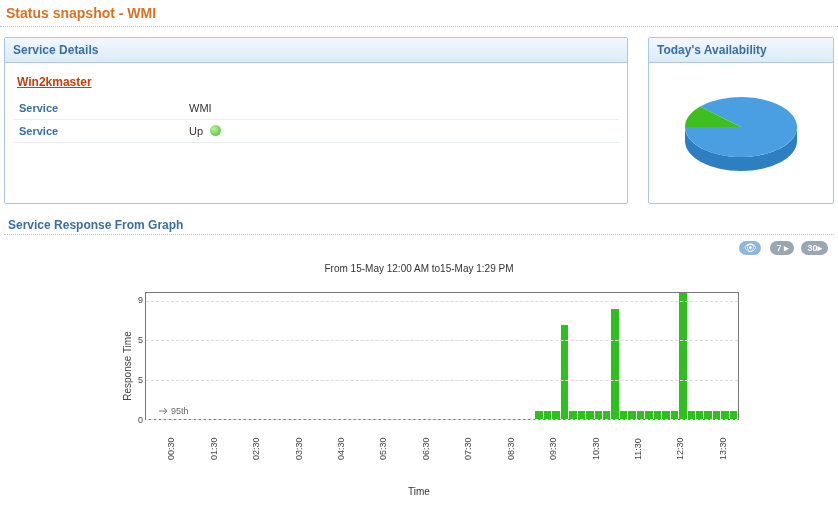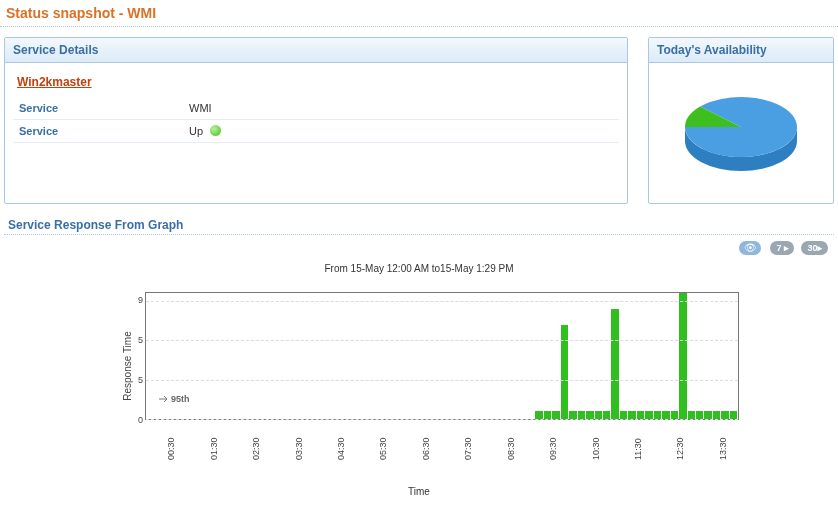--- a/index.html
+++ b/index.html
@@ -191,20 +191,20 @@
       <div class="xtick" style="left: 67.8571%;">09:30</div>
       <div class="xtick" style="left: 75%;">10:30</div>
       <div class="xtick" style="left: 82.1429%;">11:30</div>
       <div class="xtick" style="left: 89.2857%;">12:30</div>
       <div class="xtick" style="left: 96.4286%;">13:30</div>
     </div>
 <div class="ytick" style="top: 134px;">0</div>
     <div class="ytick" style="top: 94px;">5</div>
     <div class="ytick" style="top: 54px;">5</div>
     <div class="ytick" style="top: 14px;">9</div>
-    <div class="ann" style="top: 108px; font-weight: bold;">
+    <div class="ann" style="top: 120px;">
       <svg viewBox="0 0 10 8">
         <path d="M0 4 L7 4 M5 1 L8 4 L5 7" stroke="#777" fill="none"></path>
       </svg>
       <span>95th</span>
     </div>
   </div>
 <div class="xtitle">Time</div>
 
 </body></html>

